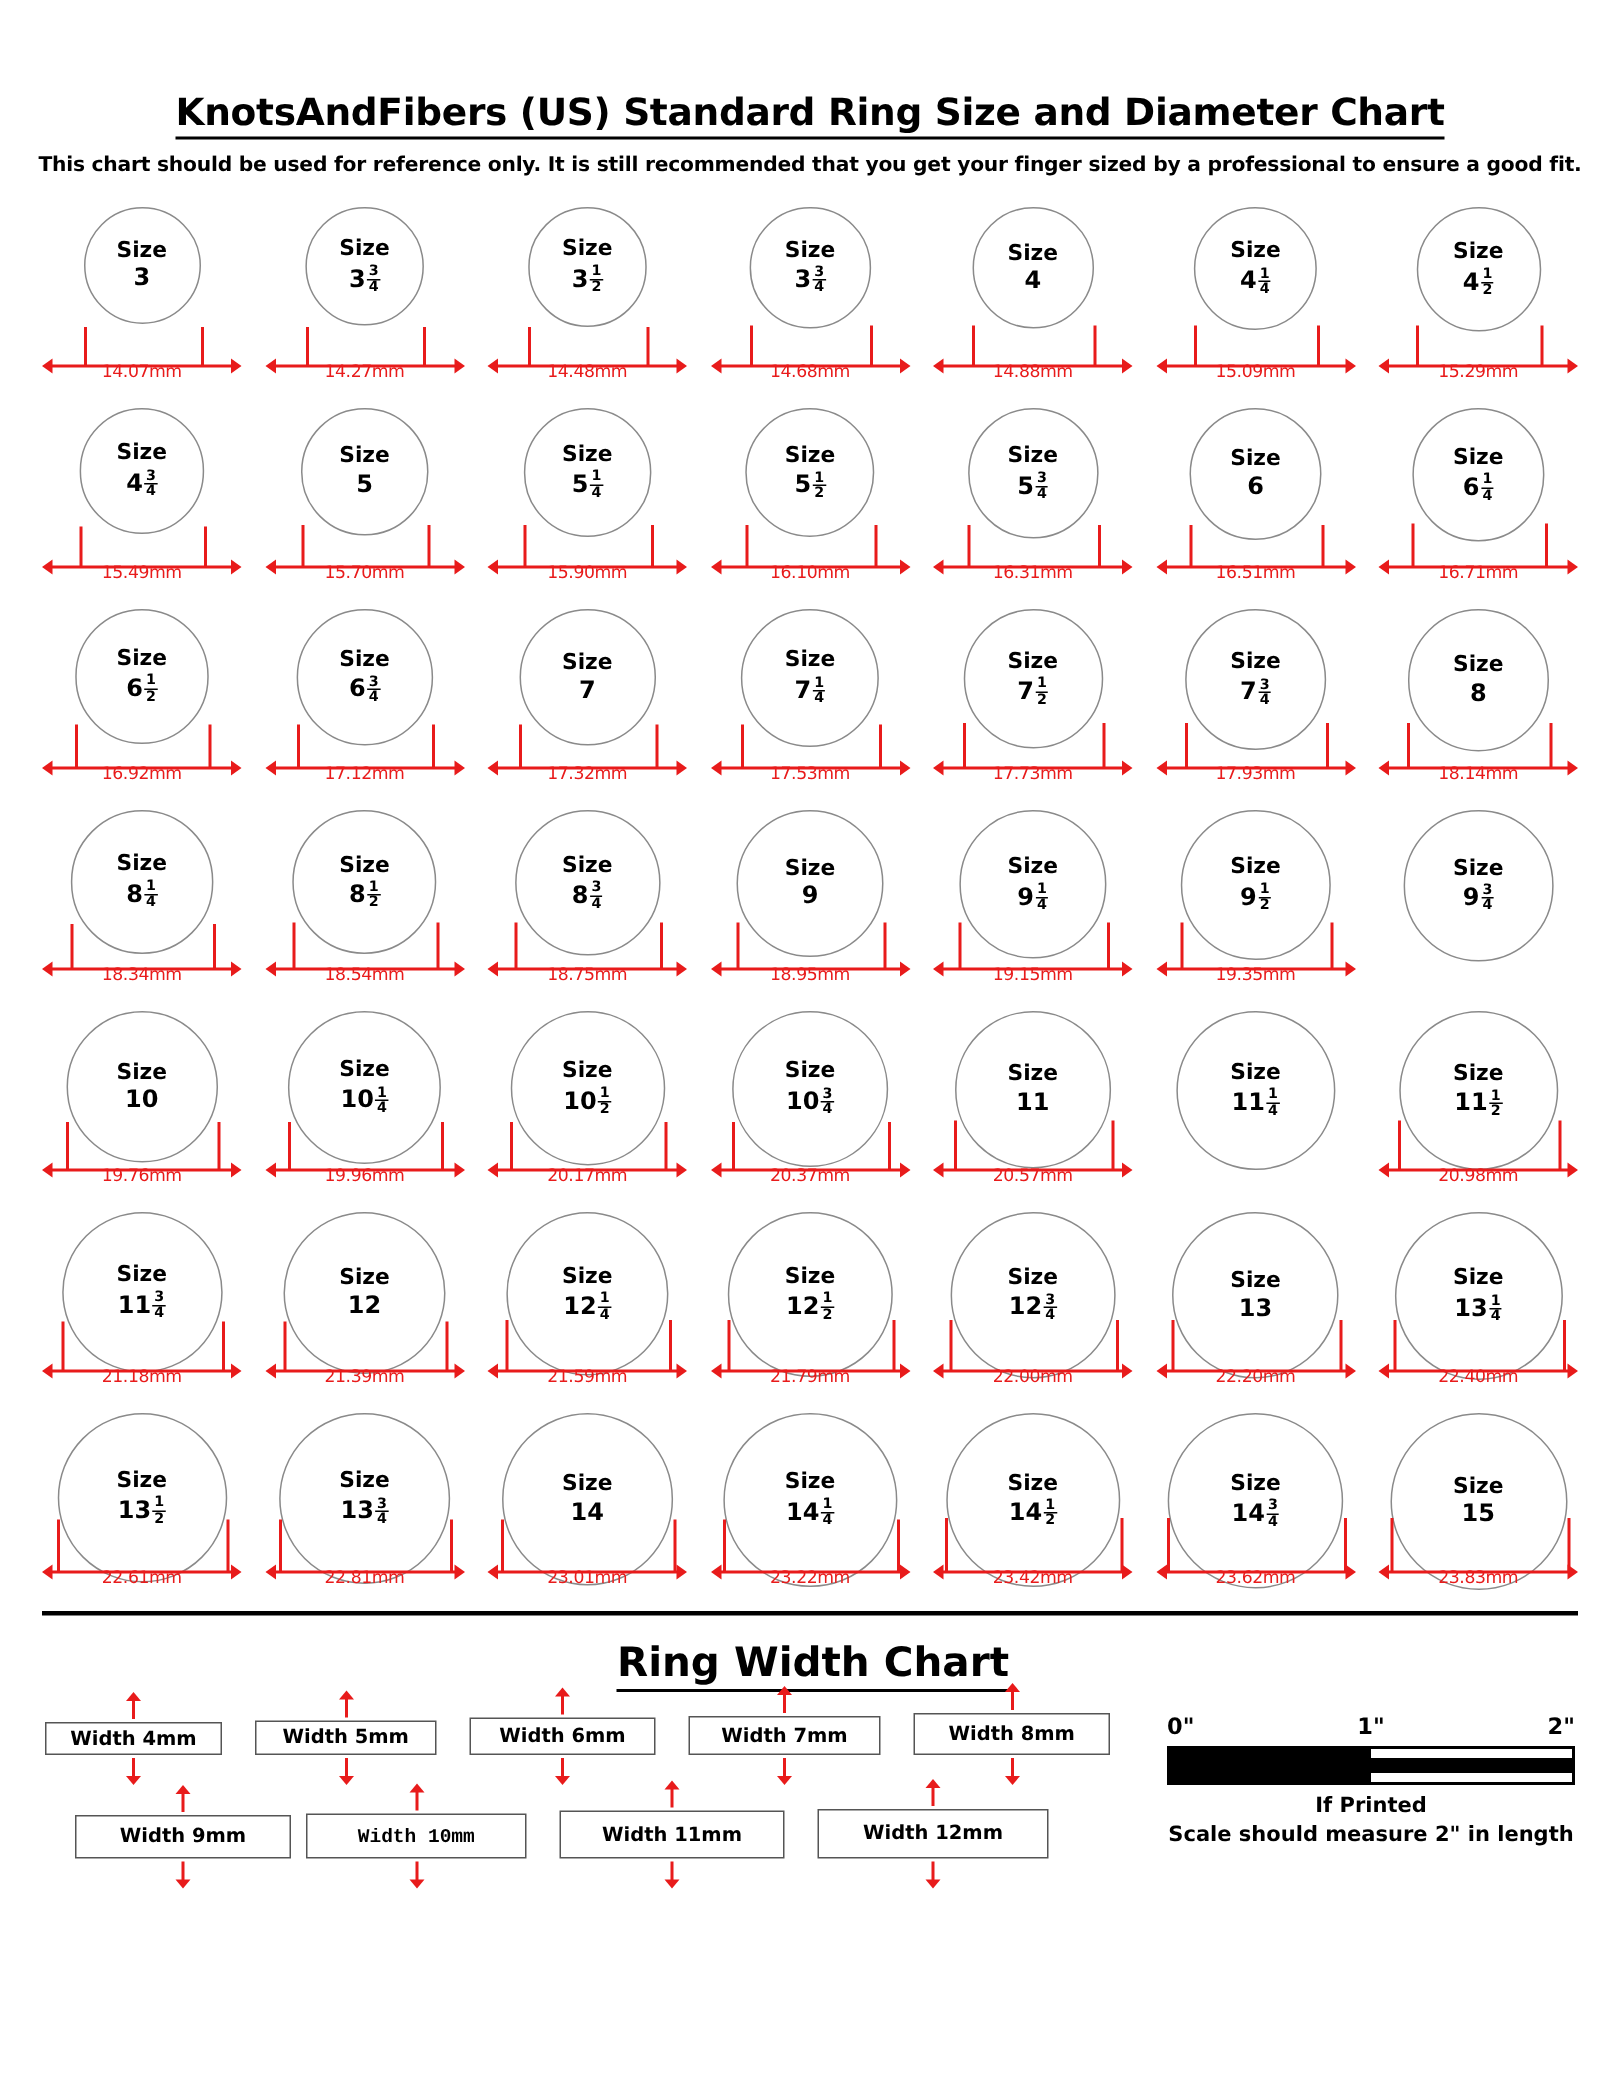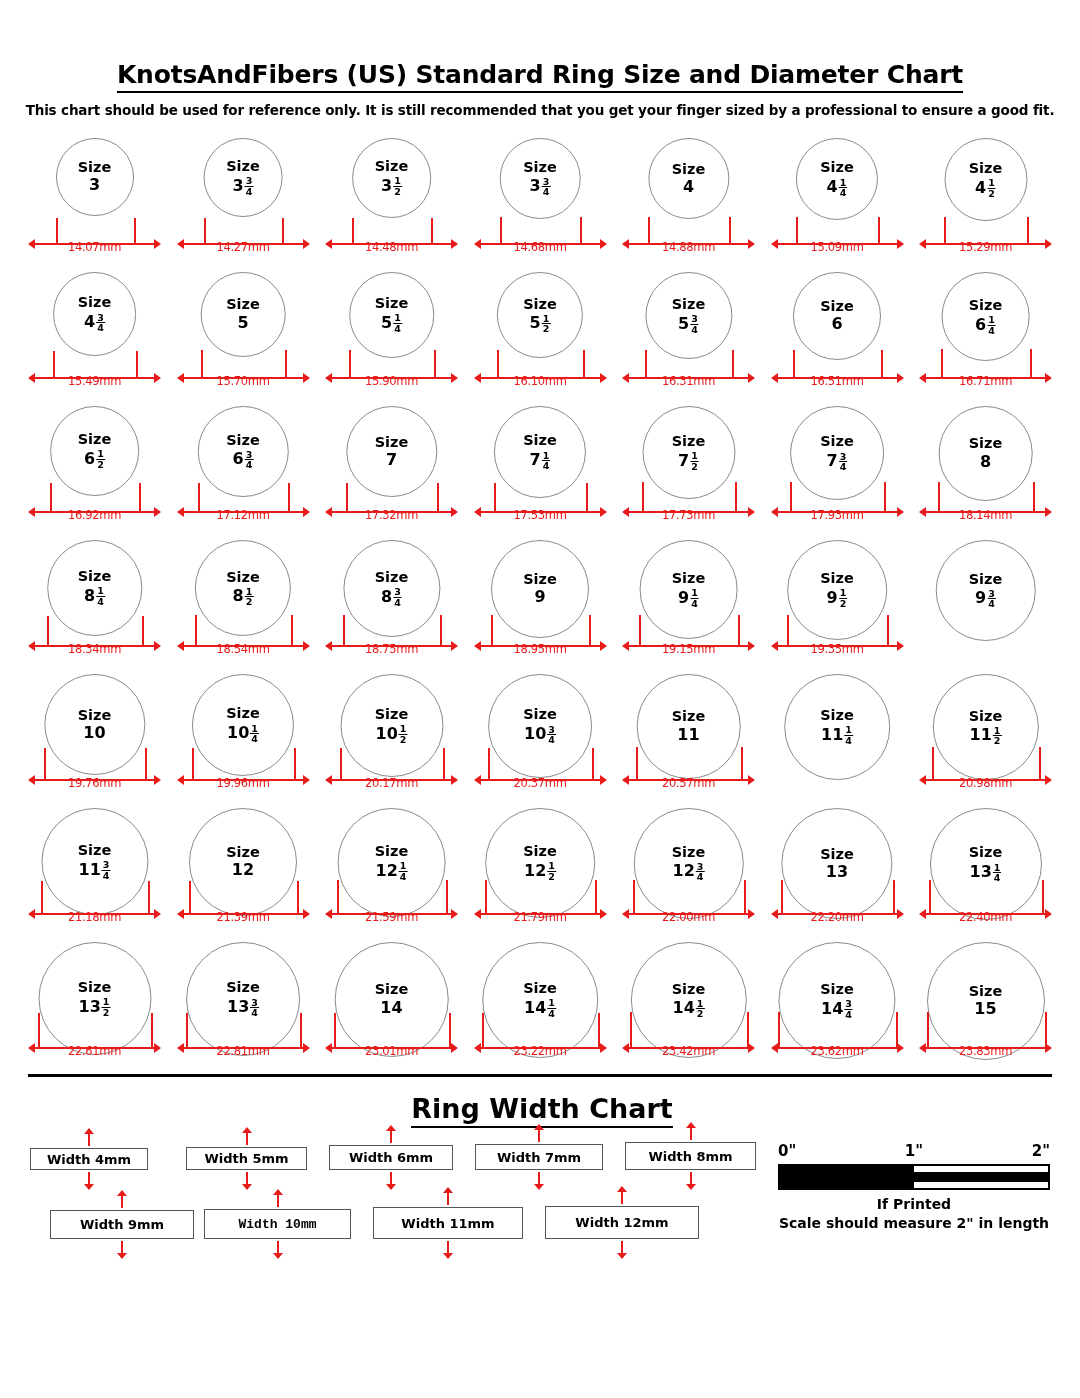--- a/index.html
+++ b/index.html
@@ -1181,21 +1181,21 @@
 
   <div class="width-wrap">
     <div class="wrow" id="width-row-1">
         <div class="wbox-holder" style="margin-left: 0px; position: relative;">
           <div class="varrow-top" style="height: 14px; top: -16px;"></div>
           <div class="vhead" style="top: -20px; border-bottom: 6px solid rgb(232, 27, 27);"></div>
           <div class="wbox" style="height: 22px; min-width: 118px;">Width 4mm</div>
           <div class="varrow-bot" style="height: 14px; bottom: -16px;"></div>
           <div class="vhead" style="bottom: -20px; border-top: 6px solid rgb(232, 27, 27);"></div>
         </div>
-        <div class="wbox-holder" style="margin-left: 28px; position: relative;">
+        <div class="wbox-holder" style="margin-left: 12px; position: relative;">
           <div class="varrow-top" style="height: 14px; top: -16px;"></div>
           <div class="vhead" style="top: -20px; border-bottom: 6px solid rgb(232, 27, 27);"></div>
           <div class="wbox" style="height: 23px; min-width: 121px;">Width 5mm</div>
           <div class="varrow-bot" style="height: 14px; bottom: -16px;"></div>
           <div class="vhead" style="bottom: -20px; border-top: 6px solid rgb(232, 27, 27);"></div>
         </div>
         <div class="wbox-holder" style="margin-left: 12px; position: relative;">
           <div class="varrow-top" style="height: 14px; top: -16px;"></div>
           <div class="vhead" style="top: -20px; border-bottom: 6px solid rgb(232, 27, 27);"></div>
           <div class="wbox" style="height: 25px; min-width: 124px;">Width 6mm</div>

